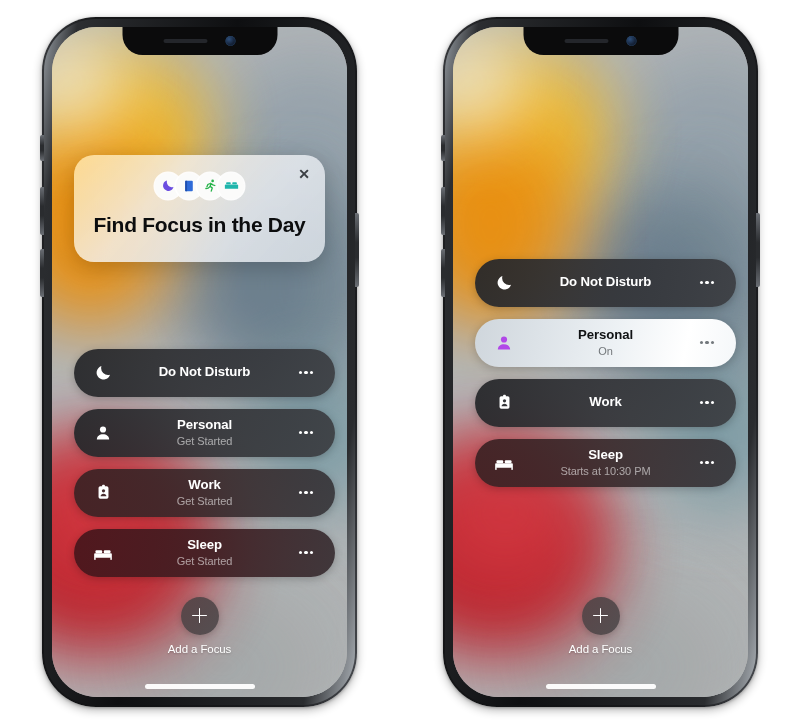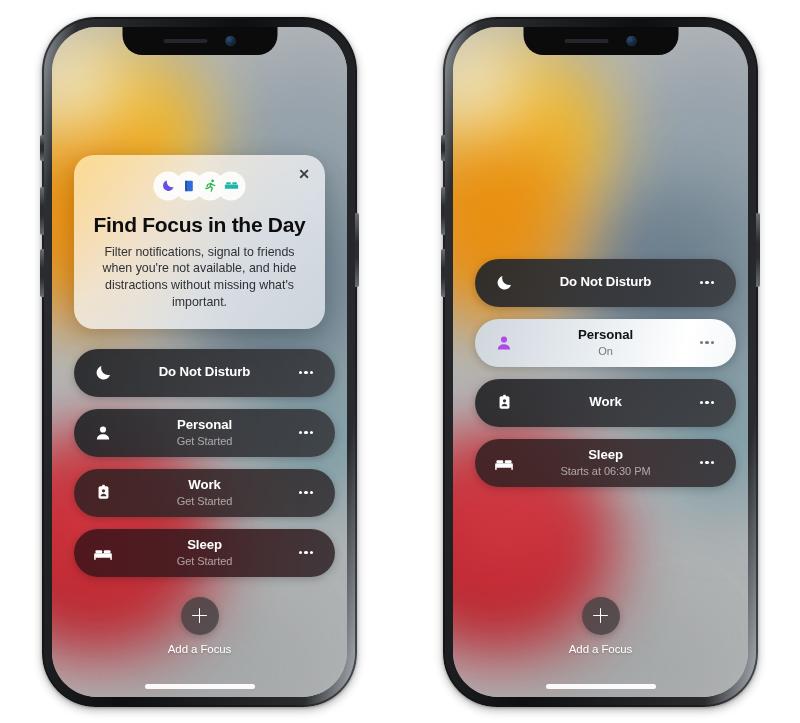--- a/index.html
+++ b/index.html
@@ -236,21 +236,20 @@
             <div class="ic">
               <svg width="15" height="15" viewBox="0 0 24 24">
                   <path d="M3 10.5h18a1.6 1.6 0 0 1 1.6 1.6v5.2H1.4v-5.2A1.6 1.6 0 0 1 3 10.5z" fill="#1fb5ab"></path>
                   <rect x="3.4" y="6.6" width="7.4" height="3.5" rx="1.3" fill="#1fb5ab"></rect>
                   <rect x="13.2" y="6.6" width="7.4" height="3.5" rx="1.3" fill="#1fb5ab"></rect>
                 </svg>
             </div>
           </div>
 
           <div class="card-title">Find Focus in the Day</div>
-          <div class="card-body">Filter notifications, signal to friends when you're not available, and hide distractions without missing what's important.</div>
         </div>
 
         <div class="rows" style="top:322px;">
 
           <div class="row dark">
             <div class="row-icon">
               <svg width="19" height="19" viewBox="0 0 24 24">
                   <path d="M20.3 14.8A8.8 8.8 0 0 1 9.4 3.9 8.7 8.7 0 1 0 20.3 14.8z" fill="#fff"></path>
                 </svg>
             </div>
@@ -427,21 +426,21 @@
               <svg width="20" height="20" viewBox="0 0 24 24">
                   <path d="M2.4 12.4h19.2a1 1 0 0 1 1 1v4.2H1.4v-4.2a1 1 0 0 1 1-1z" fill="#fff"></path>
                   <rect x="3" y="8.6" width="8" height="3.6" rx="1.2" fill="#fff"></rect>
                   <rect x="13" y="8.6" width="8" height="3.6" rx="1.2" fill="#fff"></rect>
                   <rect x="1.4" y="17.2" width="1.8" height="3" fill="#fff"></rect>
                   <rect x="20.8" y="17.2" width="1.8" height="3" fill="#fff"></rect>
                 </svg>
             </div>
             <div class="row-mid">
               <span class="row-title">Sleep</span>
-              <span class="row-sub">Starts at 06:30 PM</span>
+              <span class="row-sub">Starts at 10:30 PM</span>
             </div>
             <div class="row-more">
                 <i></i>
                 <i></i>
                 <i></i>
               </div>
           </div>
         </div>
 
         <div class="add-wrap" style="top:570px;">

